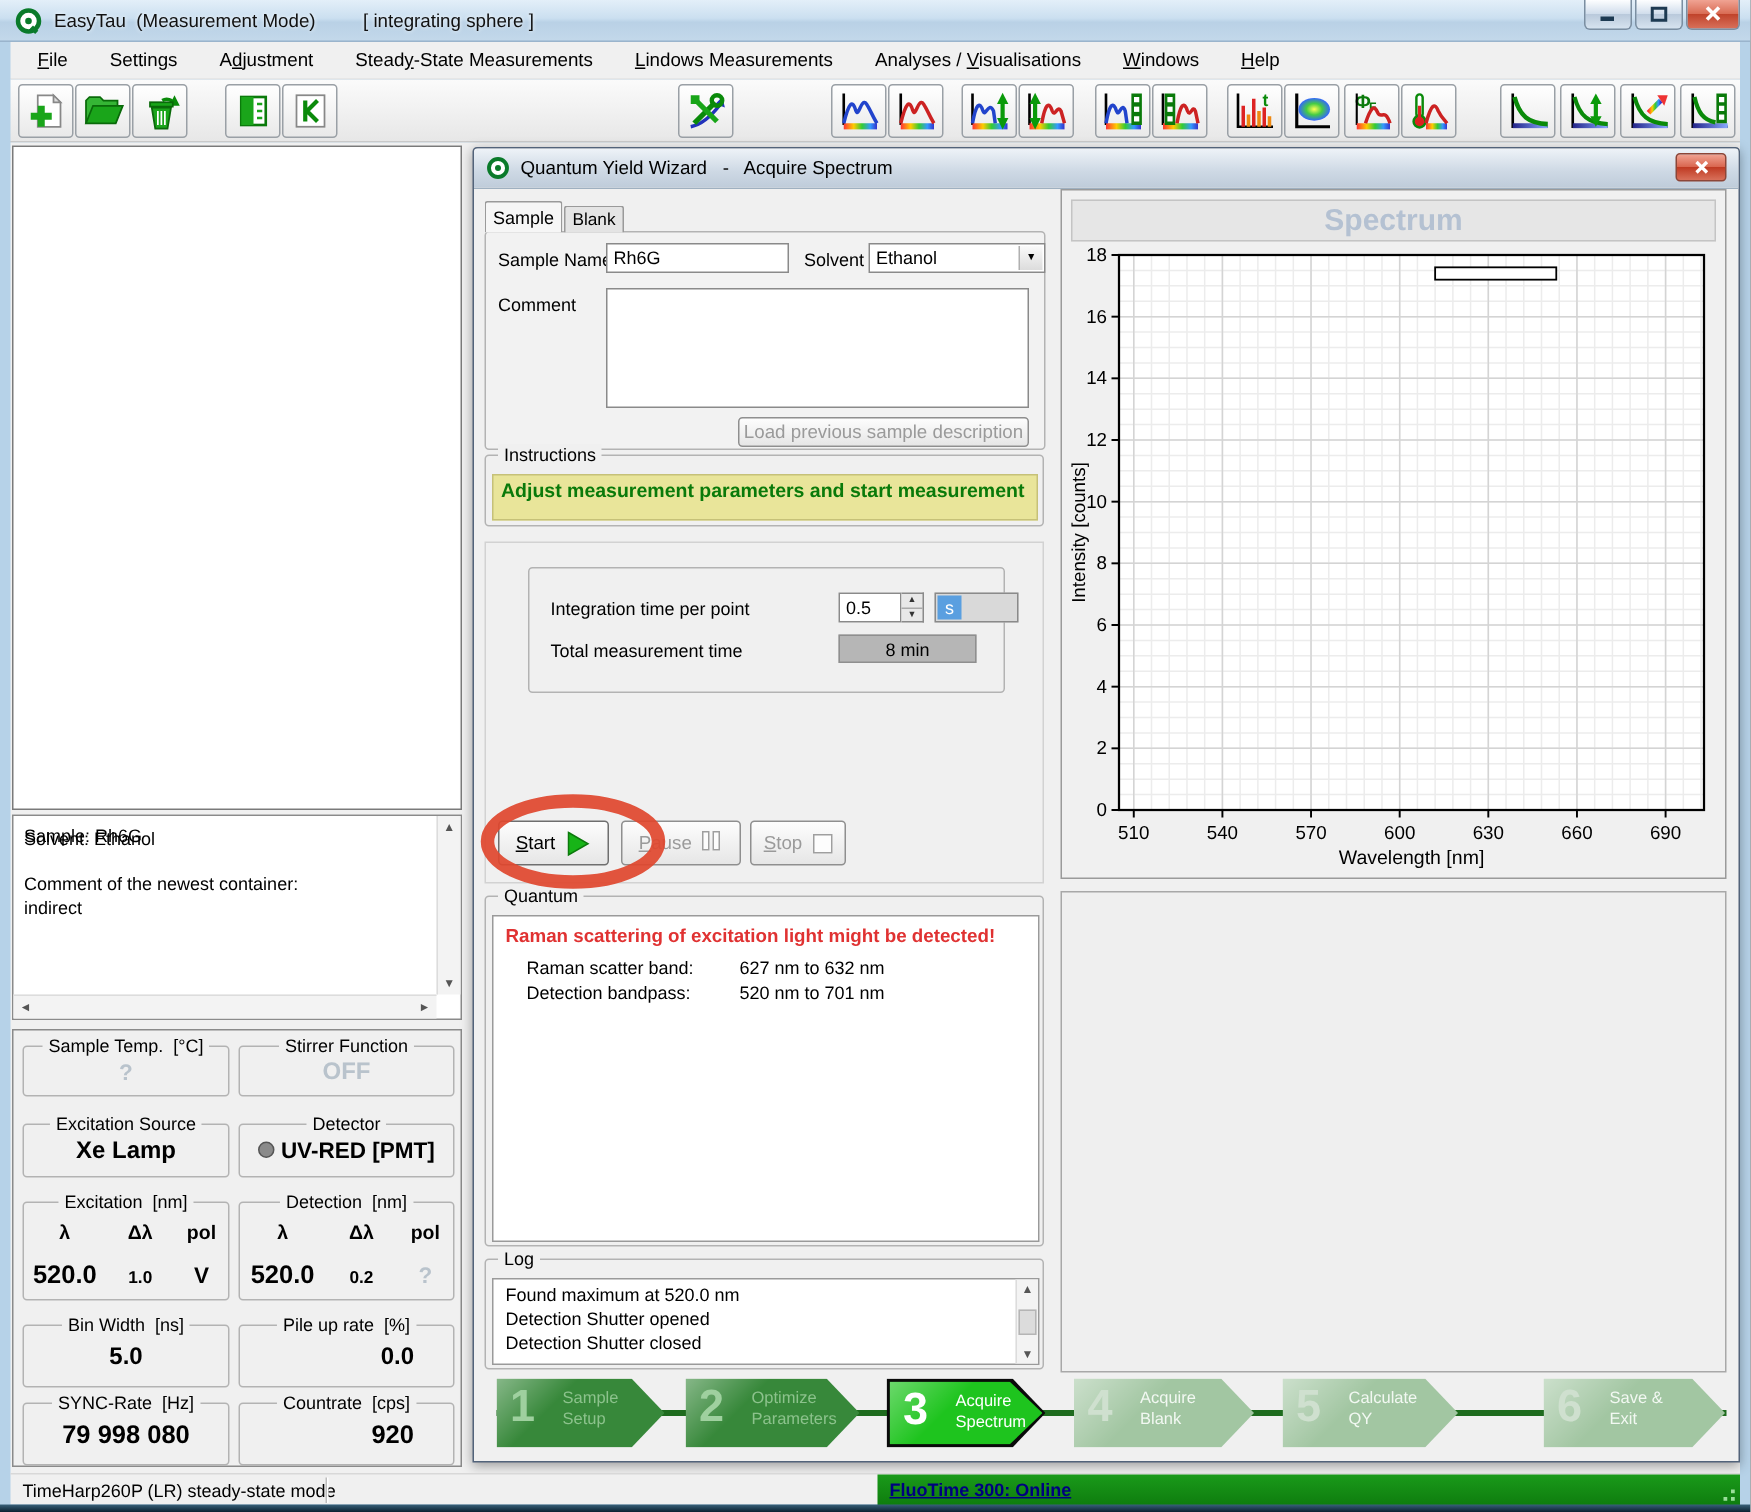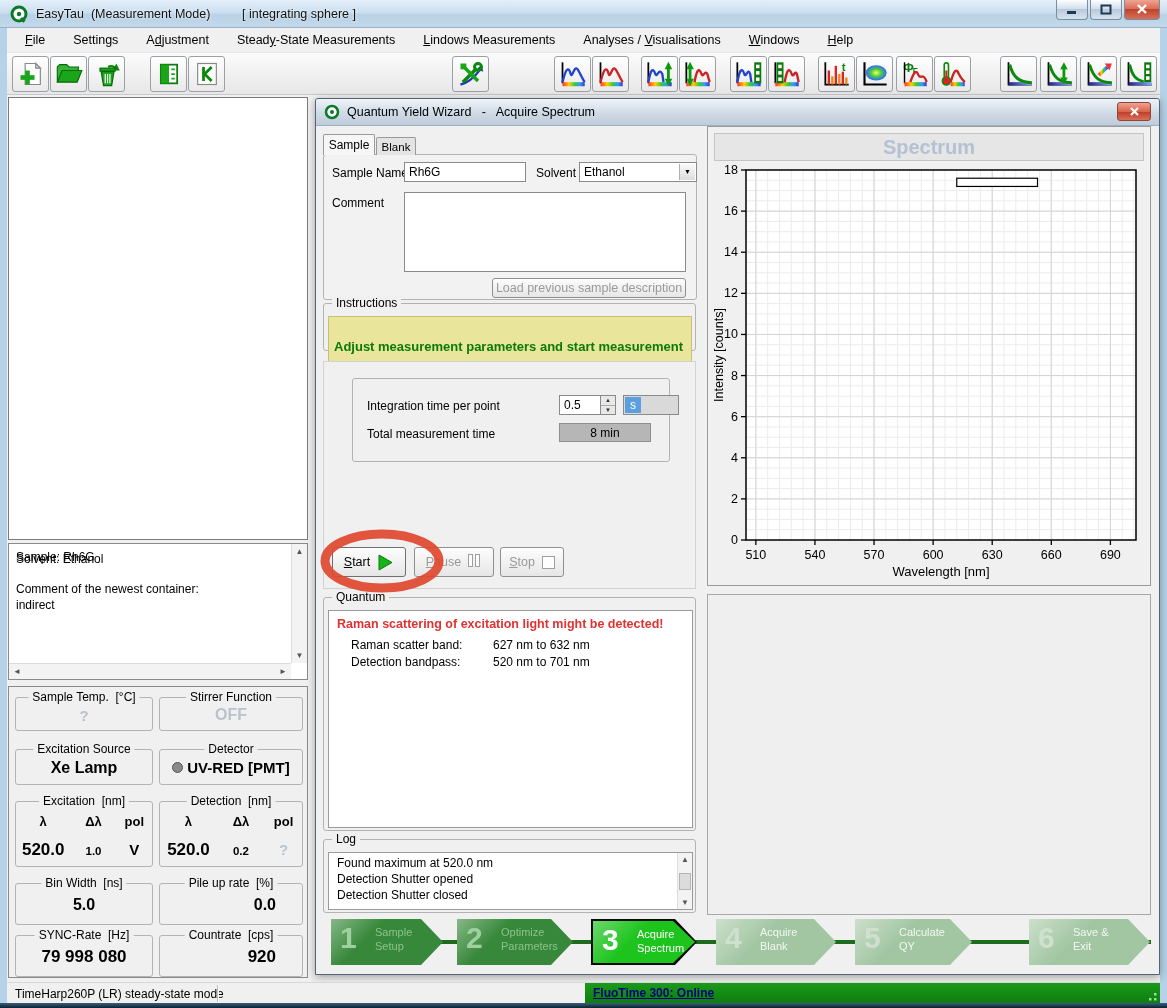--- a/index.html
+++ b/index.html
@@ -40,21 +40,21 @@
   .dialog{left:315px;top:98px;width:845px;height:877px;border:1px solid #52637a;border-radius:3px 3px 0 0;background:#f0f0f0;box-shadow:0 2px 8px rgba(0,0,0,.35)}
   .dtitle{position:absolute;left:0;top:0;width:100%;height:27px;background:linear-gradient(180deg,#eef3f8,#cdd8e4 60%,#bfccda);border-bottom:1px solid #9fb0c0;border-radius:3px 3px 0 0}
   .dclose{position:absolute;left:801px;top:3px;width:34px;height:19px;border:1px solid #8c4638;border-radius:3px;background:linear-gradient(180deg,#f0a393,#d8644c 50%,#bf3a22 50%,#d8705a);display:flex;align-items:center;justify-content:center}
   .tab{position:absolute;border:1px solid #9a9a9a;border-bottom:none;border-radius:2px 2px 0 0;text-align:center;font-size:12px;padding-top:3px}
   .formbox,.gbox{position:absolute;border:1px solid #b3b3b3;border-radius:3px}
   .glabel{position:absolute;top:-8px;left:8px;background:#f0f0f0;padding:0 4px;font-size:12px}
   .inp{position:absolute;background:#fff;border:1px solid #8a8a8a;font-size:12px;padding:2px 4px;font-family:"Liberation Sans",sans-serif}
   .lab{position:absolute;font-size:12px;white-space:nowrap}
   .btn{position:absolute;border:1px solid #8f8f8f;border-radius:3px;background:linear-gradient(180deg,#fdfdfd,#e6e6e6);font-size:12.5px;display:flex;align-items:center;justify-content:center;gap:7px}
   .btn.dis{color:#9a9a9a}
-  .yellow{position:absolute;background:#e9e59a;border:1px solid #c6c178;color:#0a7a0a;font-weight:bold;font-size:13px;padding:22px 5px}
+  .yellow{position:absolute;background:#e9e59a;border:1px solid #c6c178;color:#0a7a0a;font-weight:bold;font-size:13px;padding:2px 5px}
   .pbar{display:inline-block;width:5px;height:13px;border:1px solid #9f9f9f;background:#fdfdfd;margin-right:2px}
   .psq{display:inline-block;width:13px;height:13px;border:1px solid #9f9f9f;background:#fdfdfd}
   .spin{position:absolute;width:15px;height:20px;border:1px solid #8a8a8a;border-left:none;background:#e8e8e8;font-size:6px;color:#333;text-align:center;line-height:9px}
   
   .chev{position:absolute;height:46px;clip-path:polygon(0 0,calc(100% - 22px) 0,100% 50%,calc(100% - 22px) 100%,0 100%)}
   .chev .in{position:absolute;inset:0;clip-path:polygon(0 0,calc(100% - 22px) 0,100% 50%,calc(100% - 22px) 100%,0 100%)}
   .chev .num{position:absolute;left:9px;top:2px;font-size:30px;font-weight:bold}
   .chev .l1{position:absolute;left:44px;top:7px;font-size:11px}
   .chev .l2{position:absolute;left:44px;top:21px;font-size:11px}
   .st-done{background:linear-gradient(135deg,rgba(255,255,255,.4),rgba(255,255,255,0) 35%),#37883a}

